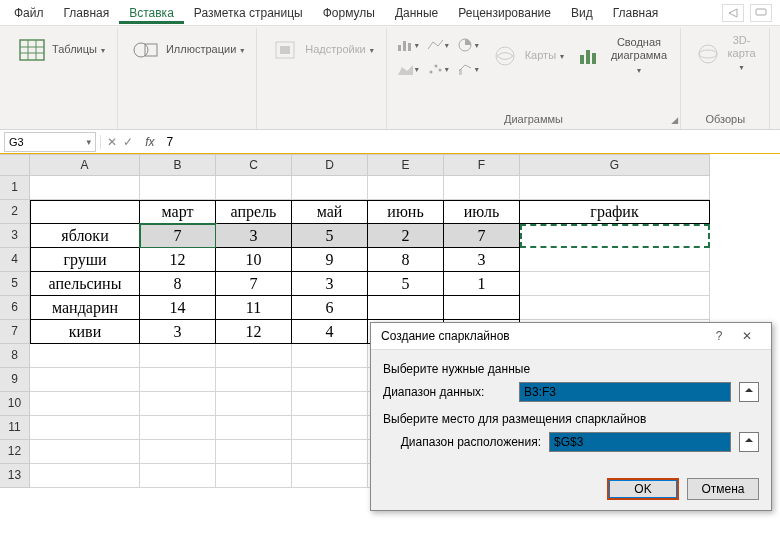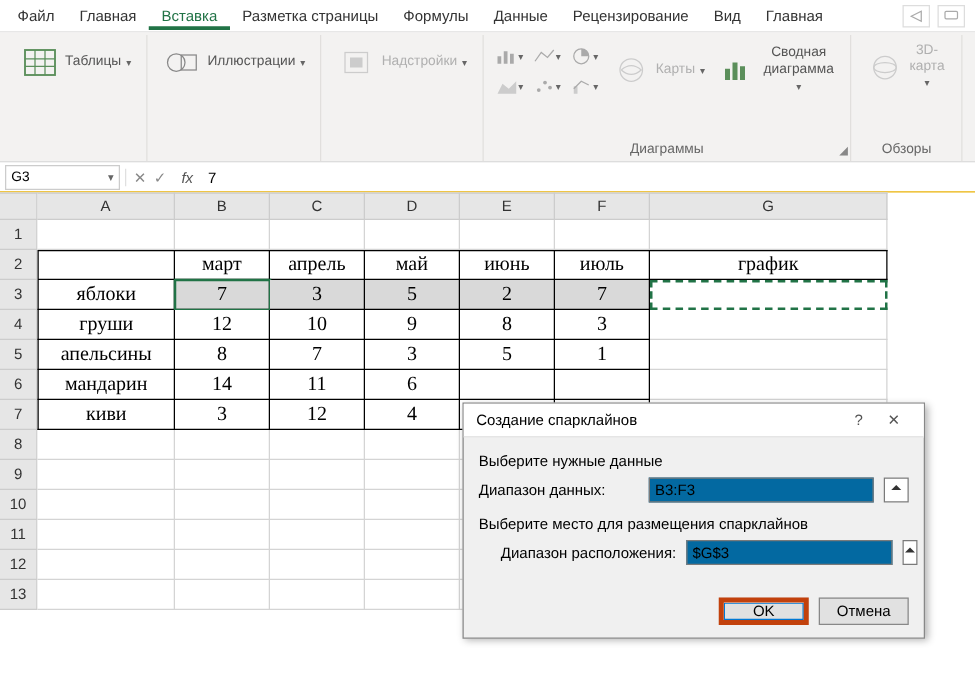--- a/index.html
+++ b/index.html
@@ -45,34 +45,34 @@
 .row-h { width:30px; background:#e6e6e6; border-right:1px solid #ccc; border-bottom:1px solid #ccc; text-align:center; line-height:23px; color:#333; }
 .cell { border-right:1px solid #d4d4d4; border-bottom:1px solid #d4d4d4; display:flex; align-items:center; justify-content:center; font-family: 'Times New Roman', serif; font-size:16px; background:#fff; }
 .cell.left { justify-content: center; }
 .b-top { border-top:1px solid #000 !important; }
 .b-bottom { border-bottom:1px solid #000 !important; }
 .b-left { border-left:1px solid #000 !important; }
 .b-right { border-right:1px solid #000 !important; }
 .dashed-cell { border:2px dashed #217346 !important; background:#fff; }
 
 
-.dialog { position:absolute; left:370px; top:322px; width:370px; background:#f0f0f0; border:1px solid #888; box-shadow:2px 2px 6px rgba(0,0,0,0.3); z-index:10; font-size:12px;}
+.dialog { position:absolute; left:370px; top:322px; width:402px; background:#f0f0f0; border:1px solid #888; box-shadow:2px 2px 6px rgba(0,0,0,0.3); z-index:10; font-size:12px;}
 .dialog-title { display:flex; align-items:center; padding:6px 10px; background:#fff; border-bottom:1px solid #ddd;}
 .dialog-title .spacer{flex:1;}
 .dialog-title .tbtn{width:28px; text-align:center; color:#555; cursor:pointer;}
 .dialog-body { padding:8px 12px; }
 .dialog-body .section-label { margin:4px 0 6px; }
 .field-row { display:flex; align-items:center; gap:8px; margin-bottom:10px; }
 .field-row label { min-width:128px; }
 .field-row.loc label { min-width:158px;text-align:right; }
 .field-row input { flex:1; border:1px solid #7a7a7a; height:20px; padding:0 4px; font-size:12px; background:#0369a1;}
 .range-btn { width:20px; height:20px; border:1px solid #7a7a7a; background:#fff; display:flex; align-items:center; justify-content:center; }
 .dialog-buttons { display:flex; justify-content:flex-end; gap:8px; padding:8px 12px 10px; }
 .dialog-buttons button { min-width:72px; height:22px; border:1px solid #888; background:#e1e1e1; cursor:pointer; font-size:12px;}
-.dialog-buttons button.primary { border:4px solid #c2410c; box-shadow:0 0 0 1px #0078d4 inset;}
+.dialog-buttons button.primary { border:2px solid #c2410c; box-shadow:0 0 0 1px #0078d4 inset;}
 
 
 svg { display:block; }
 </style>
 </head>
 <body>
 
 <div class="menubar">
   <div class="menu-item">Файл</div>
   <div class="menu-item">Главная</div>

